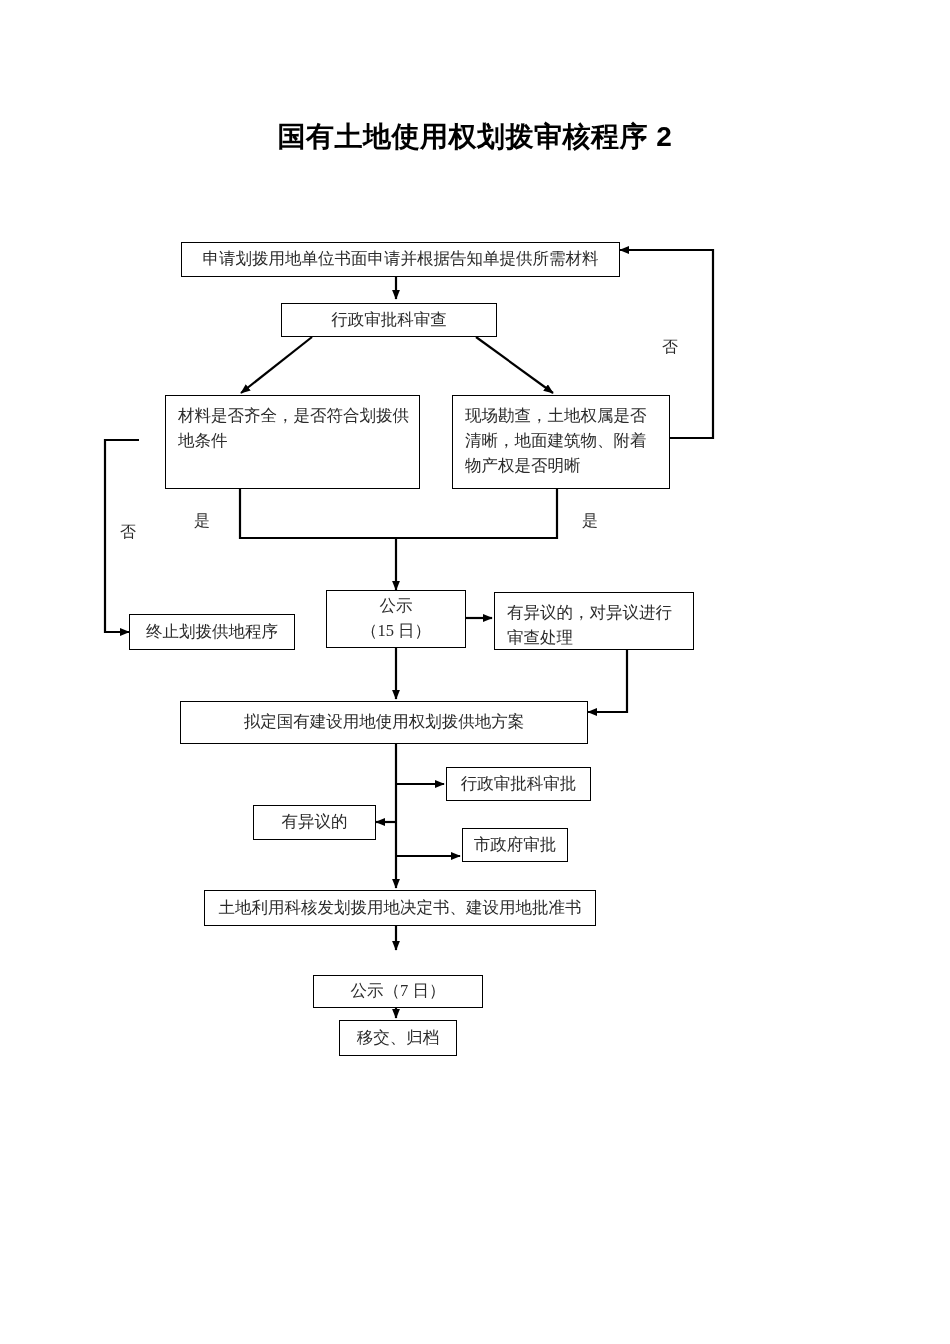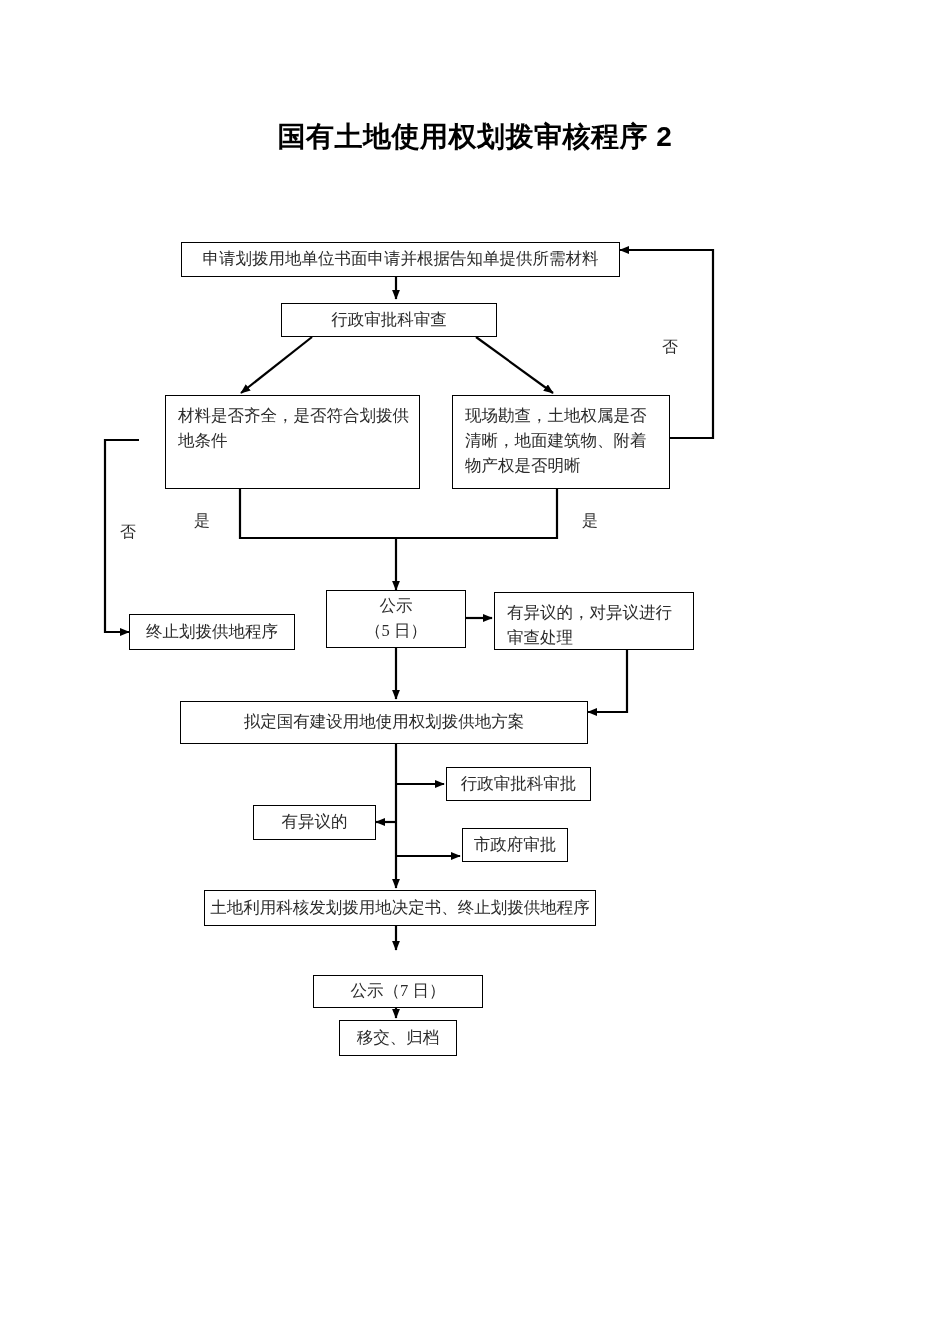--- a/index.html
+++ b/index.html
@@ -141,21 +141,21 @@
   <div class="node topleft pad" style="left:452px; top:395px; width:218px; height:94px;">
     <span class="txt">现场勘查，土地权属是否清晰，地面建筑物、附着物产权是否明晰</span>
   </div>
 
   <div class="node center" style="left:129px; top:614px; width:166px; height:36px;">
     <span class="txt">终止划拨供地程序</span>
   </div>
 
   <div class="node center" style="left:326px; top:590px; width:140px; height:58px; white-space:pre-line;">
     <span class="txt">公示
-（5 日）</span>
+（15 日）</span>
   </div>
 
   <div class="node topleft pad" style="left:494px; top:592px; width:200px; height:58px;">
     <span class="txt">有异议的，对异议进行审查处理</span>
   </div>
 
   <div class="node center" style="left:180px; top:701px; width:408px; height:43px;">
     <span class="txt">拟定国有建设用地使用权划拨供地方案</span>
   </div>
 
@@ -165,21 +165,21 @@
 
   <div class="node center" style="left:253px; top:805px; width:123px; height:35px;">
     <span class="txt">有异议的</span>
   </div>
 
   <div class="node center" style="left:462px; top:828px; width:106px; height:34px;">
     <span class="txt">市政府审批</span>
   </div>
 
   <div class="node center" style="left:204px; top:890px; width:392px; height:36px;">
-    <span class="txt">土地利用科核发划拨用地决定书、终止划拨供地程序</span>
+    <span class="txt">土地利用科核发划拨用地决定书、建设用地批准书</span>
   </div>
 
   <div class="node center" style="left:313px; top:951px; width:170px; height:33px;margin-top:24px;">
     <span class="txt">公示（7 日）</span>
   </div>
 
   <div class="node center" style="left:339px; top:1020px; width:118px; height:36px;">
     <span class="txt">移交、归档</span>
   </div>
 

